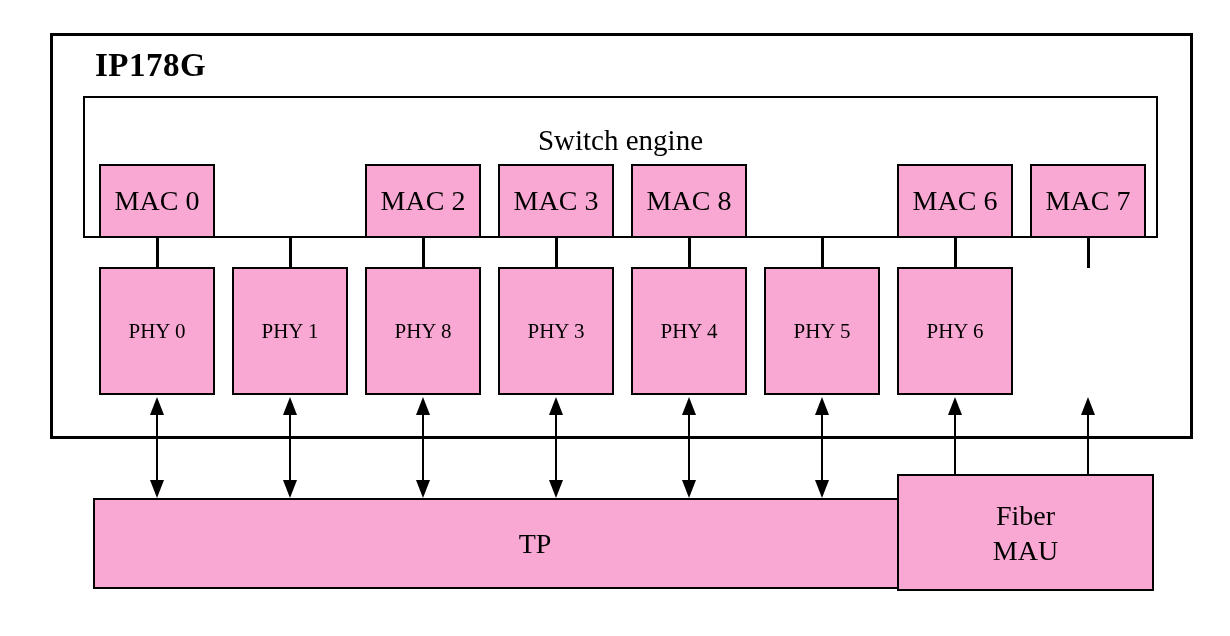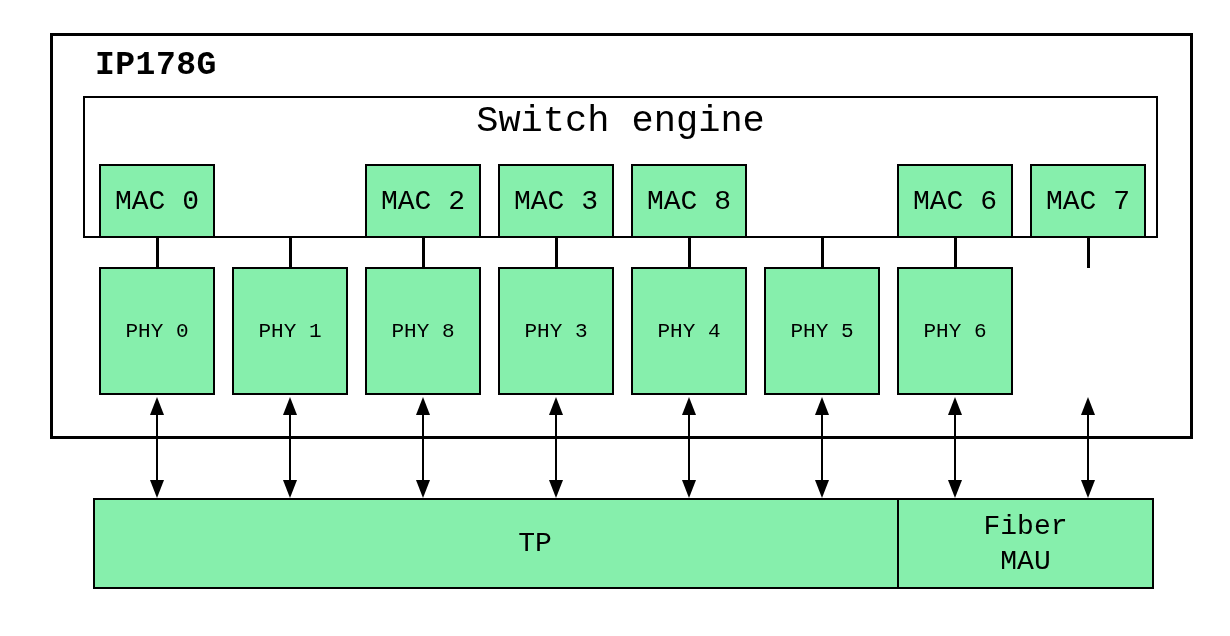--- a/index.html
+++ b/index.html
@@ -5,28 +5,28 @@
   html, body {
     margin: 0;
     padding: 0;
     background: #ffffff;
   }
   .canvas {
     position: relative;
     width: 1230px;
     height: 636px;
     background: #ffffff;
-    font-family: Liberation Mono, monospace;
+    font-family: Liberation Serif, serif;
     color: #000000;
     overflow: hidden;
   }
   .box {
     position: absolute;
     border: 2.5px solid #000000;
-    background: #86efac;
+    background: #f9a8d4;
     box-sizing: border-box;
   }
   
   .chip-box {
     left: 50px; top: 33px;
     width: 1143px; height: 406px;
     border-width: 3px;
     background: transparent;
   }
   .chip-title {
@@ -37,24 +37,24 @@
     letter-spacing: 0.5px;
   }
   
   .switch-box {
     left: 83px; top: 96px;
     width: 1075px; height: 142px;
     background: transparent;
   }
   .switch-label {
     position: absolute;
-    left: 83px; top: 100px;
+    left: 83px; top: 124px;
     width: 1075px;
     text-align: center;
-    font-size: 37px;
+    font-size: 29px;
   }
   
   .mac-box {
     top: 164px;
     width: 116px; height: 74px;
     display: flex; align-items: center; justify-content: center;
     font-size: 28px;
   }
   .phy-box {
     top: 267px;
@@ -98,22 +98,22 @@
     border-top: 18px solid #000000;
   }
   
   .tp-box {
     left: 93px; top: 498px;
     width: 884px; height: 91px;
     display: flex; align-items: center; justify-content: center;
     font-size: 28px;
   }
   .fiber-box {
-    left: 897px; top: 498px;
-    width: 257px; height: 91px;
+    left: 897px; top: 474px;
+    width: 257px; height: 117px;
     display: flex; flex-direction: column;
     align-items: center; justify-content: center;
     font-size: 28px;
     line-height: 35px;
   }
 </style>
 </head>
 <body>
 
 <div class="canvas">

